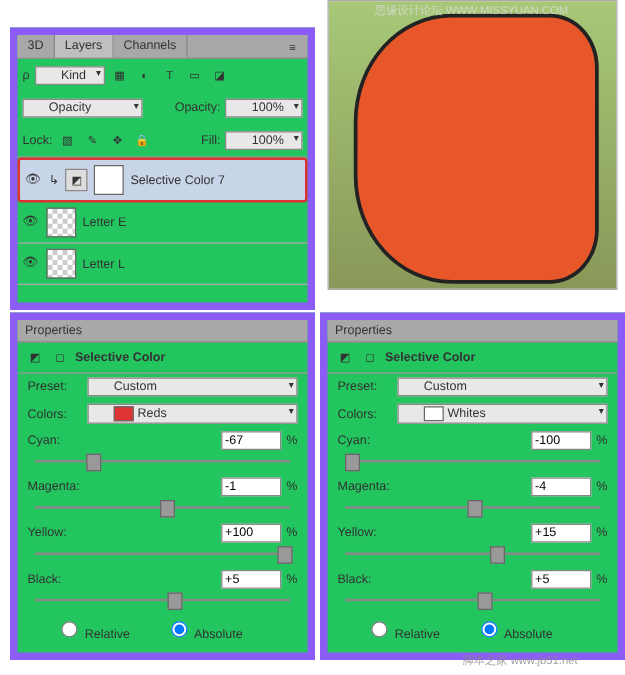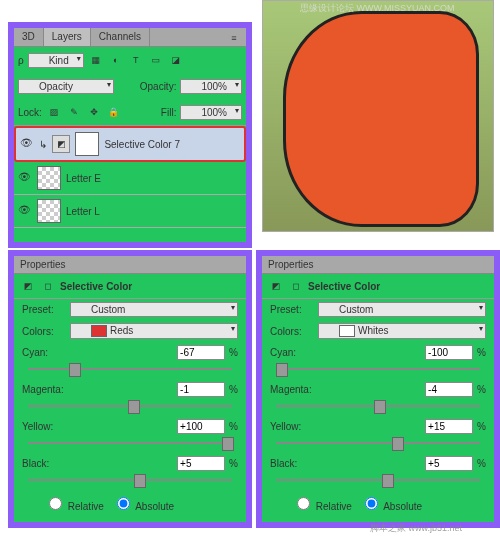--- a/index.html
+++ b/index.html
@@ -16,21 +16,21 @@
 .eye{width:14px;height:14px;display:inline-block;position:relative}
 .eye::before{content:"👁";font-size:10px}
 .thumb{width:22px;height:22px;background:#fff;border:1px solid #666}
 .thumb.check{background:repeating-conic-gradient(#ccc 0 25%,#fff 0 50%) 0 0/8px 8px}
 .proptitle{background:#a8a8a8;padding:3px 6px;font-size:10px;border-bottom:1px solid #888;font-weight:normal}
 .subtitle{padding:4px 6px;display:flex;align-items:center;gap:4px;border-bottom:1px solid #999}
 .prow{display:flex;align-items:center;padding:3px 8px;gap:4px}
 .slider{height:12px;position:relative;margin:0 14px 4px 14px}
 .slider::before{content:"";position:absolute;top:5px;left:0;right:0;height:2px;background:#888}
 .slider-h{position:absolute;top:0;width:10px;height:12px;background:#999;border:1px solid #666}
-.radio{display:flex;gap:8px;padding:4px 0 6px 30px}
+.radio{display:flex;gap:28px;padding:4px 0 6px 30px}
 .swatch{width:14px;height:10px;display:inline-block;border:1px solid #666;vertical-align:middle;margin-right:3px}
 .icon-btn{width:16px;height:16px;display:inline-flex;align-items:center;justify-content:center;font-size:9px}
 .preview{position:absolute;left:262px;top:0;width:230px;height:230px;background:linear-gradient(#a8c878,#889858);border:1px solid #aaa}
 .letterE{position:absolute;left:20px;top:10px;width:190px;height:210px;background:#e8572a;border:3px solid #222;border-radius:40% 20% 20% 40%}
 .wm{position:absolute;color:#ddd;font-size:9px;opacity:.8}
 </style>
 </head>
 <body>
 
 <div class="panel" style="left:8px;top:22px;width:232px;height:214px">

